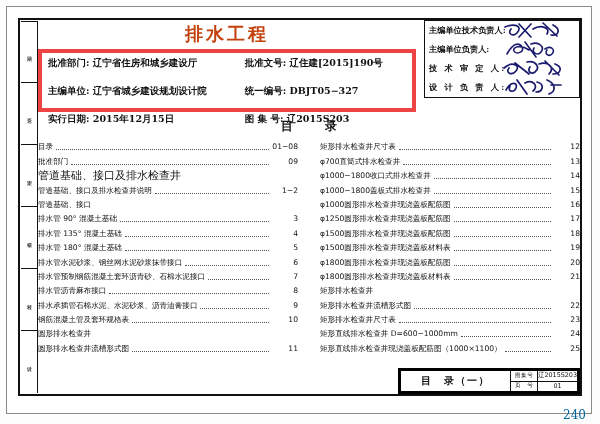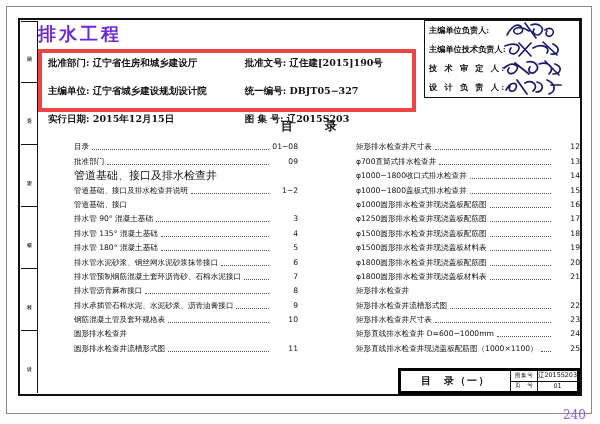--- a/index.html
+++ b/index.html
@@ -86,26 +86,26 @@
   .hdr-left {
     position: absolute;
     left: 0; top: 0;
     width: 378px; height: 92px;
     box-sizing: border-box;
   }
   .doc-title {
     position: absolute;
     left: 0; top: 2px;
     width: 378px;
-    text-align: left;
+    text-align: center;
     font-size: 18px;
     font-weight: bold;
     letter-spacing: 3px;
     font-family: "DejaVu Serif", "Liberation Serif", serif;
-    color: #6d28d9;
+    color: #c2410c;
   }
   .hdr-table {
     position: absolute;
     left: 0; top: 29px;
     width: 378px; height: 63px;
     border: 4px solid #ef4444;
     box-sizing: border-box;
   }
   .hdr-row {
     display: flex;
@@ -193,21 +193,20 @@
     align-items: flex-end;
     height: 14.4px;
     font-size: 7.6px;
     line-height: 10px;
     white-space: nowrap;
     font-family: "DejaVu Sans", "Liberation Sans", sans-serif;
   }
   .toc-item .t-label {
     flex: 0 0 auto;
     padding-bottom: 2px;
-    margin-left: 36px;
   }
   .toc-item .t-dots {
     flex: 1 1 auto;
     margin: 0 3px 4px 3px;
     border-bottom: 1px dotted #555;
     min-width: 6px;
     height: 1px;
   }
   .toc-item .t-page {
     flex: 0 0 auto;
@@ -270,21 +269,21 @@
     justify-content: center;
     white-space: nowrap;
   }
 
   
   .page-number {
     position: absolute;
     right: 14px; bottom: 2px;
     font-size: 12px;
     font-family: "DejaVu Serif", "Liberation Serif", serif;
-    color: #8b5cf6;
+    color: #0369a1;
   }
 </style>
 </head>
 <body>
 
 <div id="page">
 
   <div class="sheet-edge"></div>
   <div class="drawing-border"></div>
 
@@ -345,32 +344,32 @@
             <div class="hdr-cellB">
               <span class="lbl">图 集 号:</span>
               <span>辽2015S203</span>
             </div>
           </div>
         </div>
       </div>
 
       <div class="hdr-right">
         <div class="sig-row">
+          <div class="sig-label">主编单位技术负责人:</div>
+          <div class="sig-mark">
+            <svg width="78" height="21" viewBox="0 0 78 21">
+              <path d="M4,7 C14,3 22,6 16,13 C12,17 6,14 10,9 M18,4 L30,17 M30,4 L18,17 M32,9 C40,4 50,8 46,14 M42,3 L56,16 M52,5 C60,9 58,16 50,15" stroke="#1a1a6e" stroke-width="1.7" fill="none" stroke-linecap="round"></path>
+            </svg>
+          </div>
+        </div>
+        <div class="sig-row">
           <div class="sig-label">主编单位负责人:</div>
           <div class="sig-mark">
             <svg width="78" height="21" viewBox="0 0 78 21">
               <path d="M6,15 C12,4 18,3 21,8 C24,13 15,16 13,12 C11,8 20,5 28,11 M24,3 L35,18 M30,5 C38,2 44,8 40,13 C37,17 30,14 33,9 M44,10 C50,6 55,11 51,15 C48,18 43,15 46,11" stroke="#1a1a6e" stroke-width="1.6" fill="none" stroke-linecap="round"></path>
-            </svg>
-          </div>
-        </div>
-        <div class="sig-row">
-          <div class="sig-label">主编单位技术负责人:</div>
-          <div class="sig-mark">
-            <svg width="78" height="21" viewBox="0 0 78 21">
-              <path d="M4,7 C14,3 22,6 16,13 C12,17 6,14 10,9 M18,4 L30,17 M30,4 L18,17 M32,9 C40,4 50,8 46,14 M42,3 L56,16 M52,5 C60,9 58,16 50,15" stroke="#1a1a6e" stroke-width="1.7" fill="none" stroke-linecap="round"></path>
             </svg>
           </div>
         </div>
         <div class="sig-row">
           <div class="sig-label spread">技 术 审 定 人:</div>
           <div class="sig-mark">
             <svg width="78" height="21" viewBox="0 0 78 21">
               <path d="M3,10 C11,3 20,7 15,13 C11,18 4,15 8,10 M14,5 L28,16 M26,4 C34,2 40,9 34,14 C30,17 26,13 29,9 M38,6 C48,3 54,10 48,16 M44,3 L58,17 M54,6 C62,9 60,16 52,16" stroke="#1a1a6e" stroke-width="1.7" fill="none" stroke-linecap="round"></path>
             </svg>
           </div>

